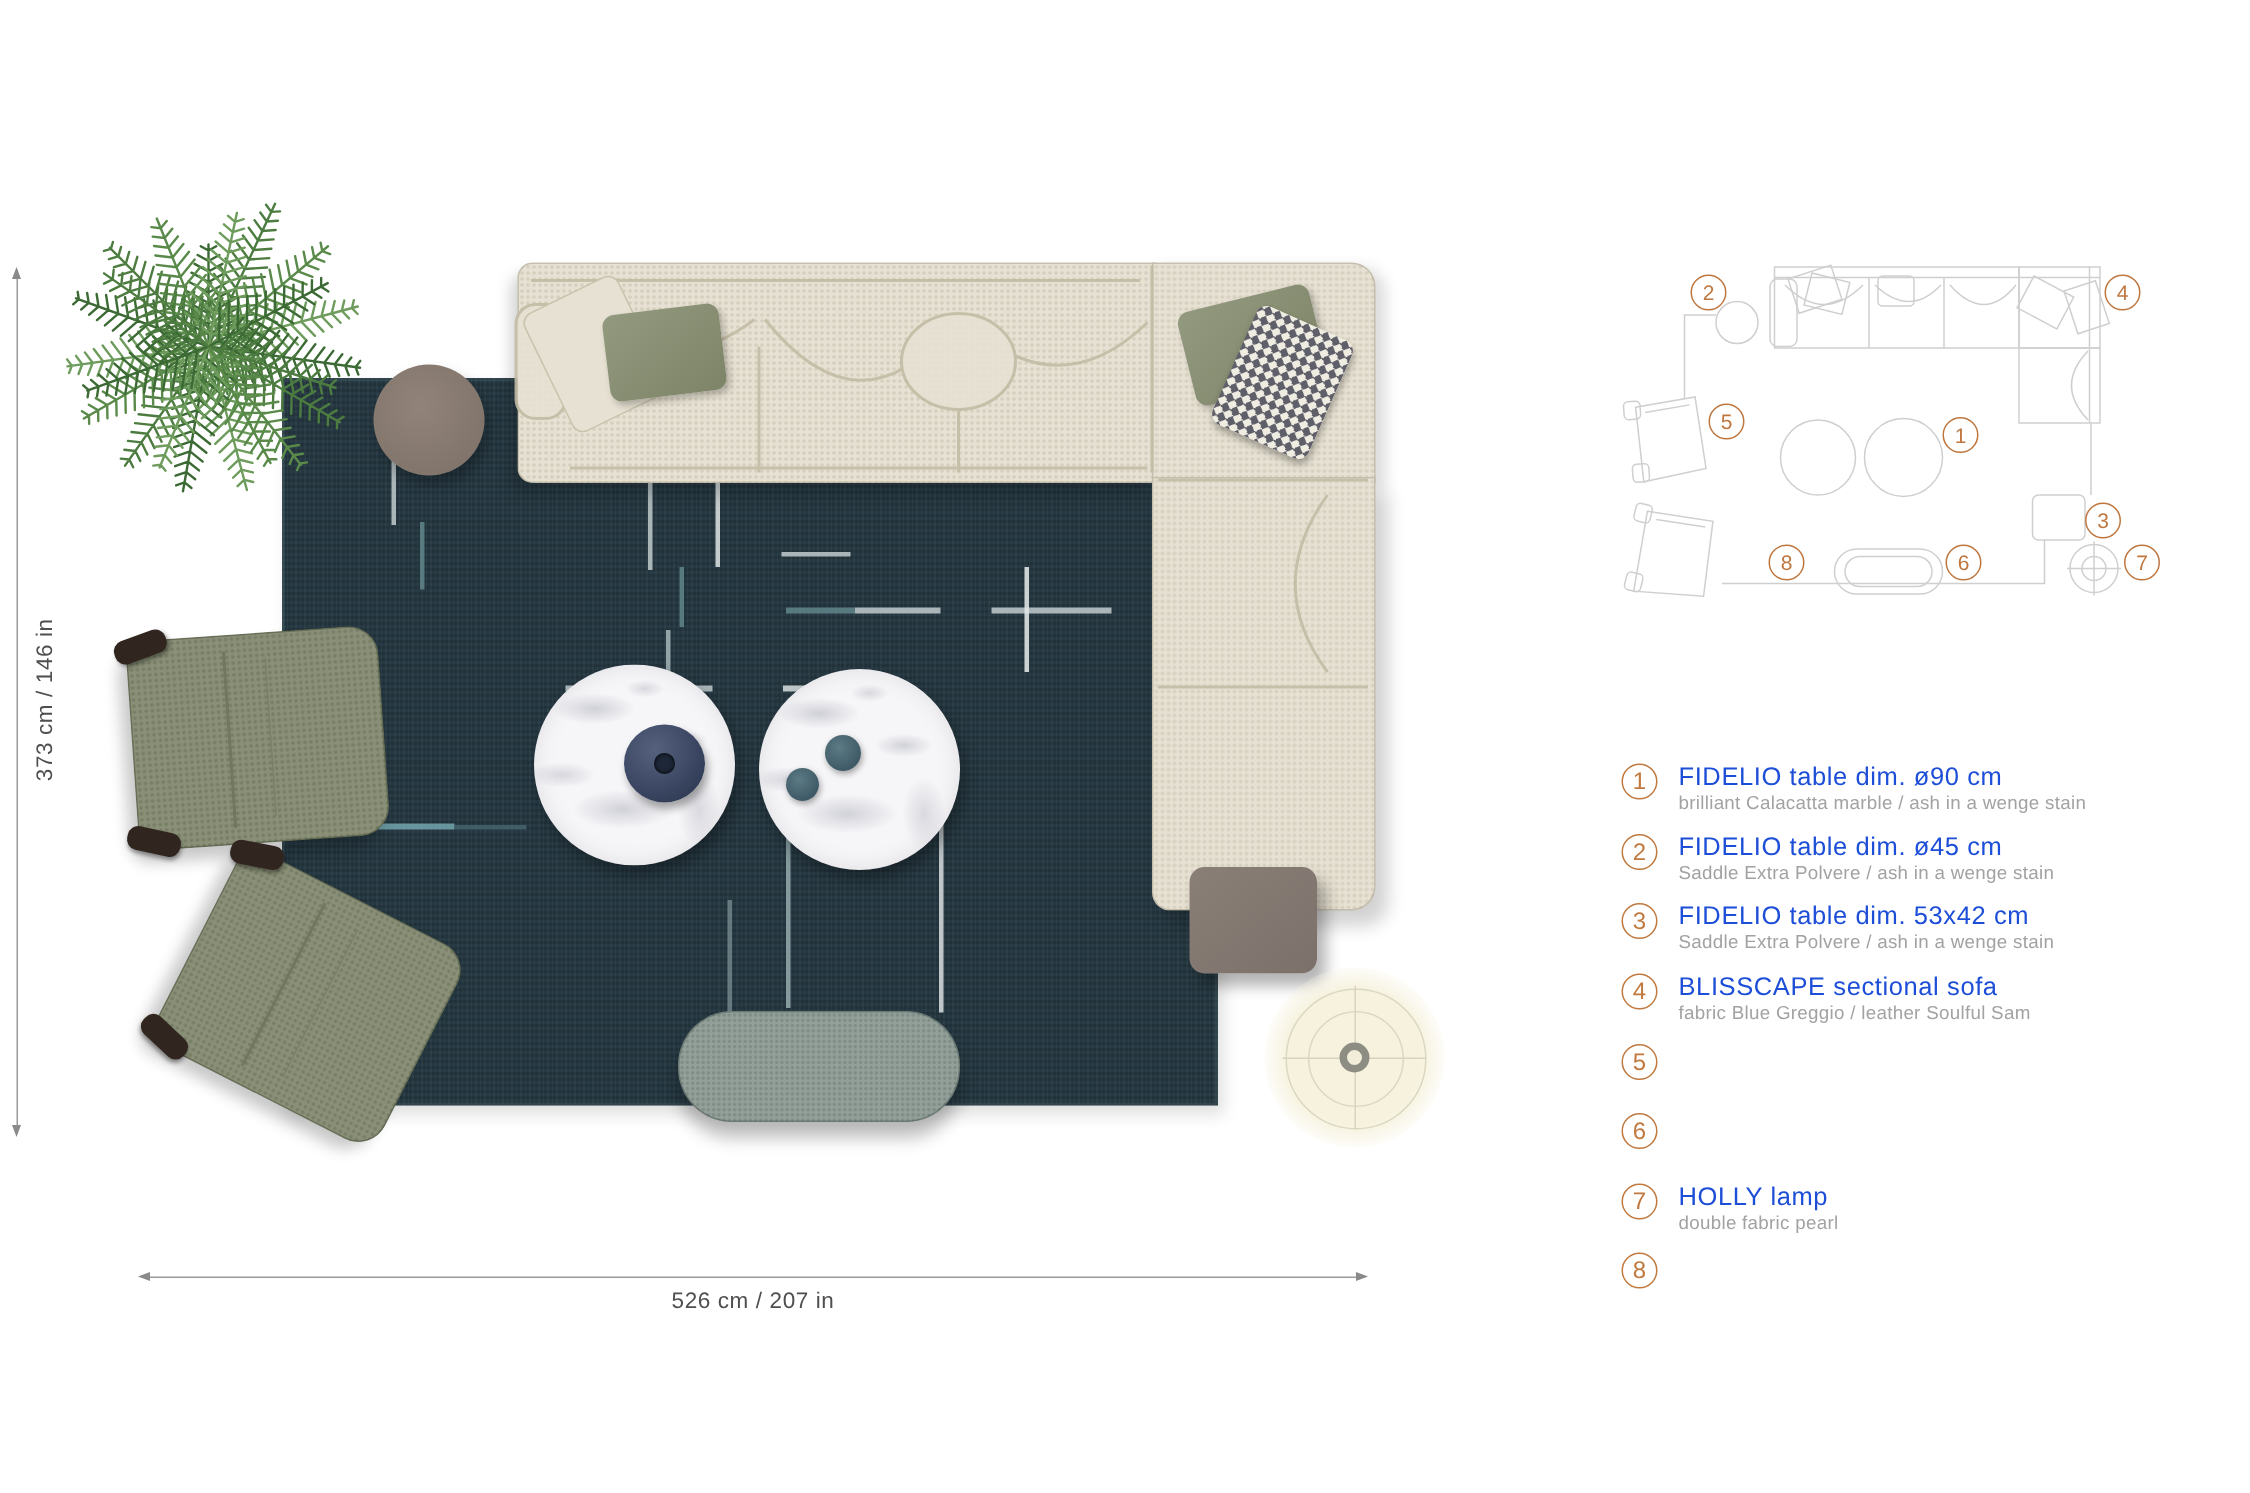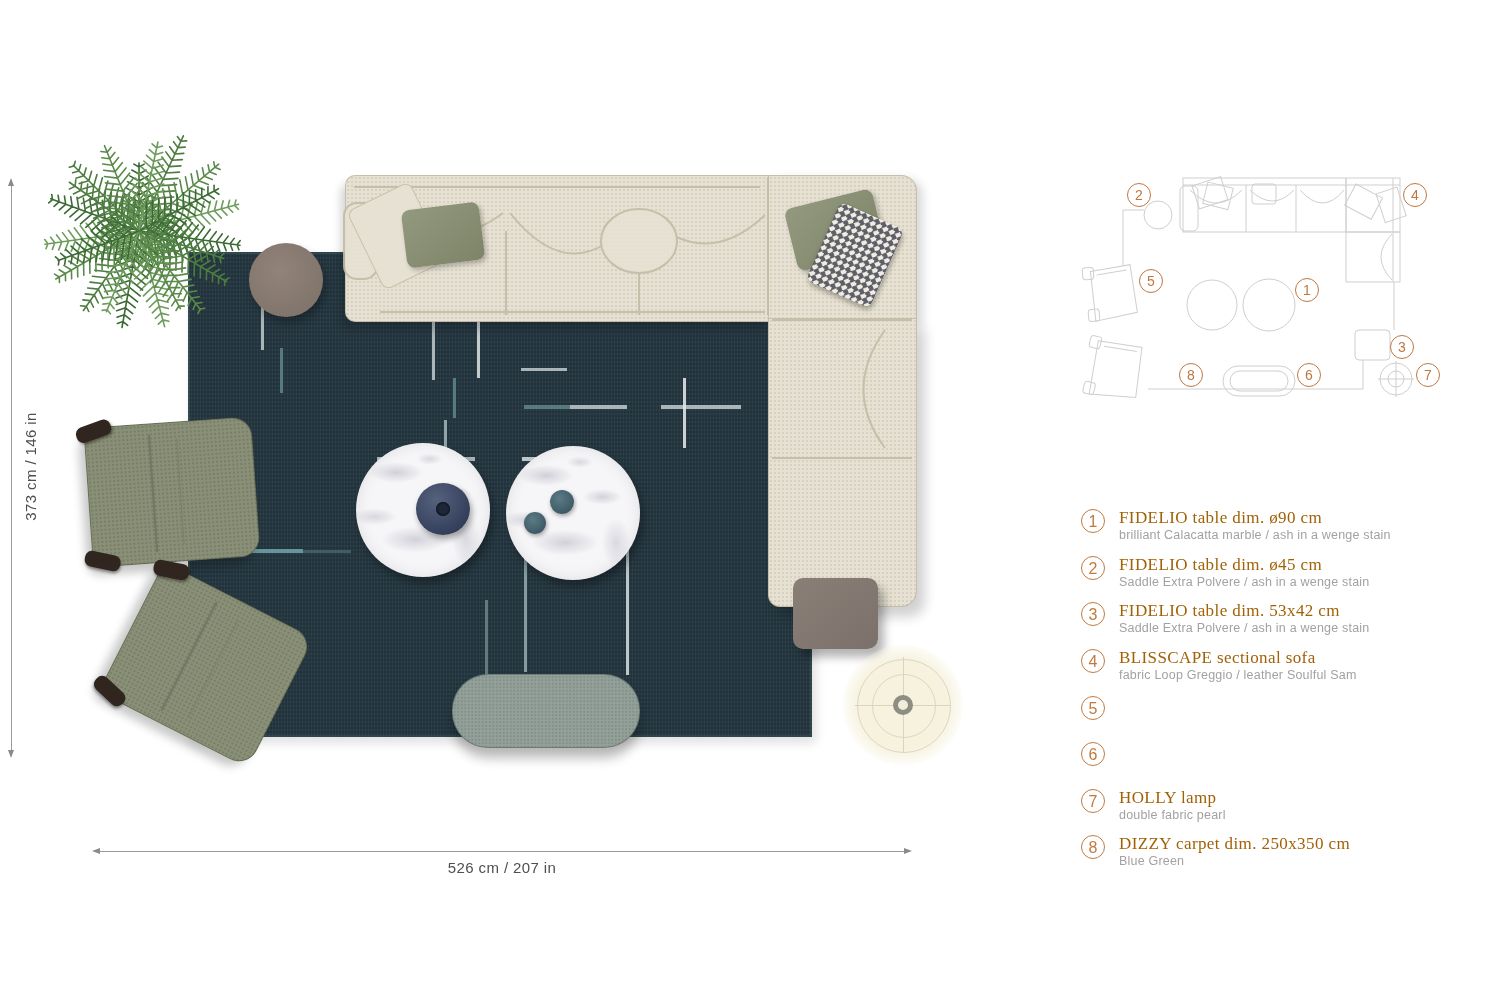--- a/index.html
+++ b/index.html
@@ -99,21 +99,21 @@
     color:#bf7740;font-size:14px;line-height:22px;text-align:center;
     transform:translate(-50%,-50%);background:rgba(255,255,255,.85);}
 
   
   #legend{position:absolute;left:1081px;top:500px;width:400px;}
   .legend-item{position:absolute;left:0;display:flex;align-items:flex-start;}
   .legend-num{flex:0 0 auto;width:24px;height:24px;border:1.5px solid #c07a40;border-radius:50%;
     color:#c07a40;font-size:16px;line-height:24px;text-align:center;margin-right:14px;margin-top:1px;
     box-sizing:border-box;}
   .legend-text{display:flex;flex-direction:column;}
-  .legend-title{color:#a16207;font-size:17px;letter-spacing:.4px;line-height:20px;font-family:Liberation Serif, serif;}
+  .legend-title{color:#1d4ed8;font-size:17px;letter-spacing:.4px;line-height:20px;}
   .legend-sub{color:#a2a2a2;font-size:12.5px;letter-spacing:.2px;line-height:15px;}
 </style>
 </head>
 <body>
 
 <div id="canvas">
 
   <div class="dim-line" style="left:11px;top:180px;width:1px;height:576px;"></div>
   <div class="arrow" style="left:8px;top:178px;border-left:3.5px solid transparent;border-right:3.5px solid transparent;border-bottom:8px solid #8a8a8a;"></div>
   <div class="arrow" style="left:8px;top:750px;border-left:3.5px solid transparent;border-right:3.5px solid transparent;border-top:8px solid #8a8a8a;"></div>
@@ -372,38 +372,34 @@
       <div class="legend-num">3</div>
       <div class="legend-text">
           <span class="legend-title">FIDELIO table dim. 53x42 cm</span>
       <span class="legend-sub">Saddle Extra Polvere / ash in a wenge stain</span>
         </div>
     </div>
     <div class="legend-item" style="top:148px;">
       <div class="legend-num">4</div>
       <div class="legend-text">
           <span class="legend-title">BLISSCAPE sectional sofa</span>
-      <span class="legend-sub">fabric Loop Greggio / leather Soulful Sam</span>
+      <span class="legend-sub">fabric Blue Greggio / leather Soulful Sam</span>
         </div>
     </div>
     <div class="legend-item" style="top:195px;">
       <div class="legend-num">5</div>
     </div>
     <div class="legend-item" style="top:241px;">
       <div class="legend-num">6</div>
     </div>
     <div class="legend-item" style="top:288px;">
       <div class="legend-num">7</div>
       <div class="legend-text">
           <span class="legend-title">HOLLY lamp</span>
       <span class="legend-sub">double fabric pearl</span>
         </div>
     </div>
     <div class="legend-item" style="top:334px;">
       <div class="legend-num">8</div>
-      <div class="legend-text">
-          <span class="legend-title">DIZZY carpet dim. 250x350 cm</span>
-      <span class="legend-sub">Blue Green</span>
-        </div>
     </div>
   </div>
 
 </div>
 
 </body></html>

